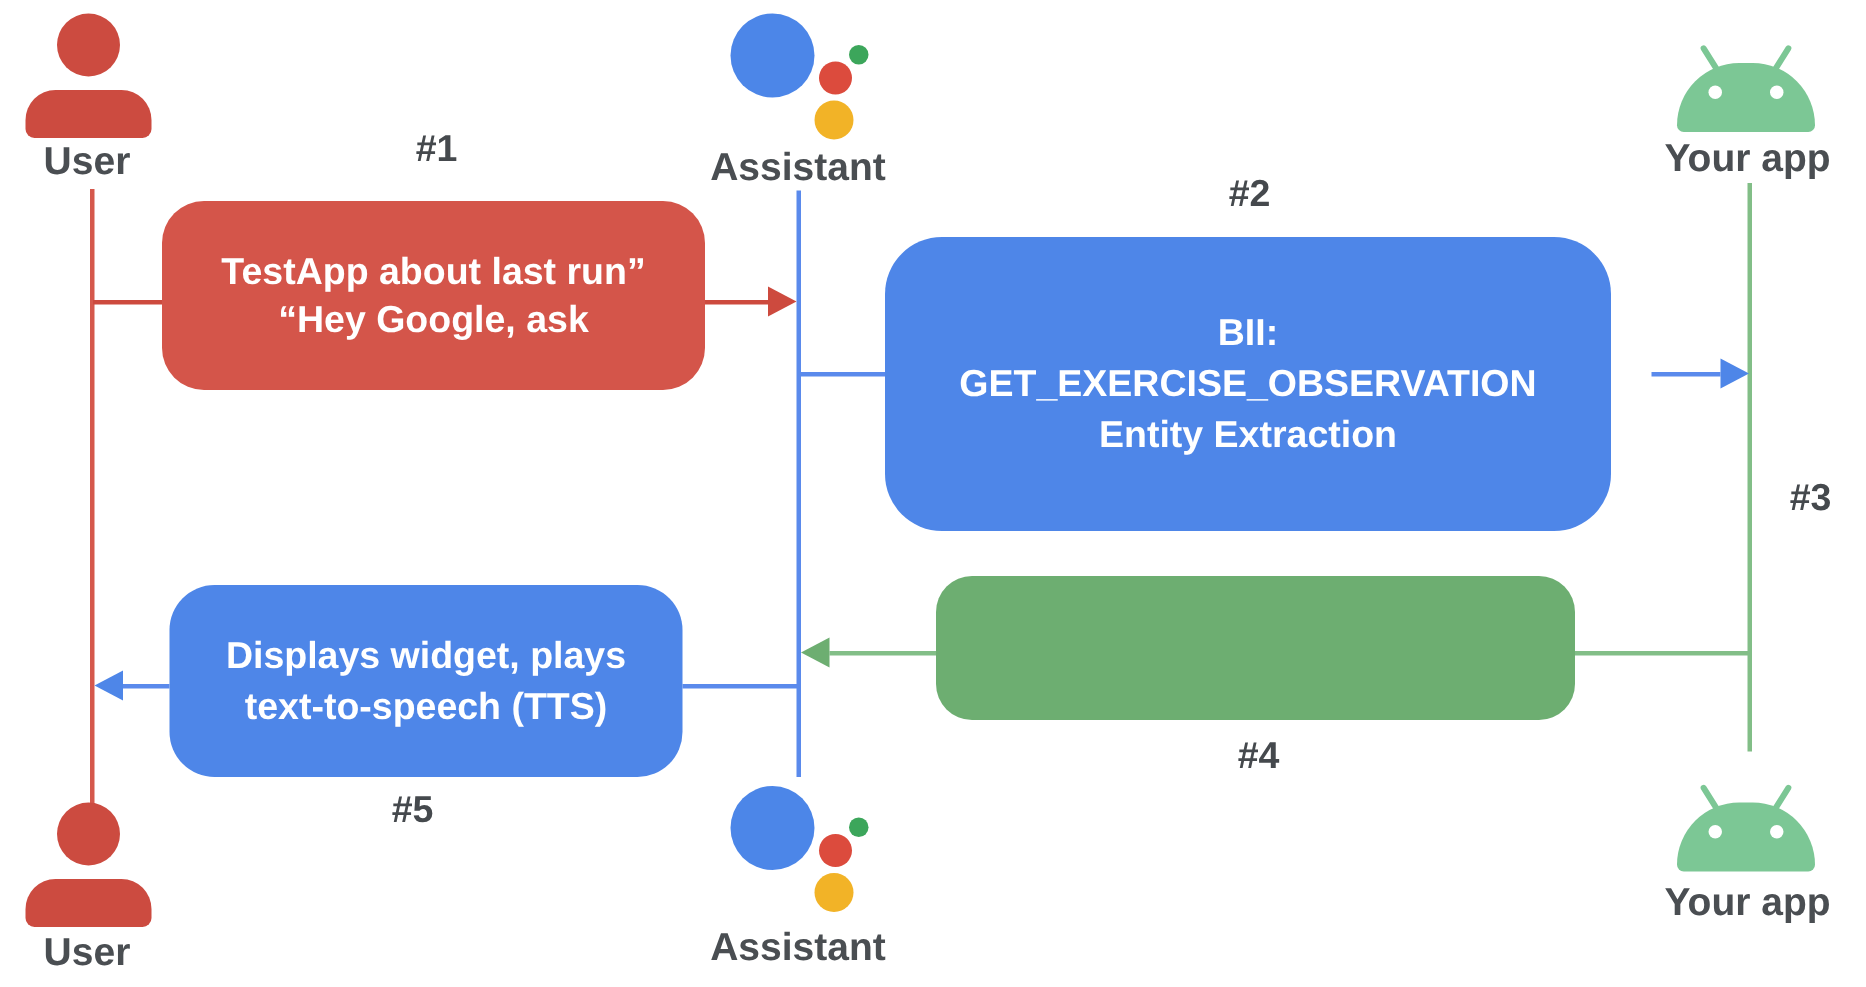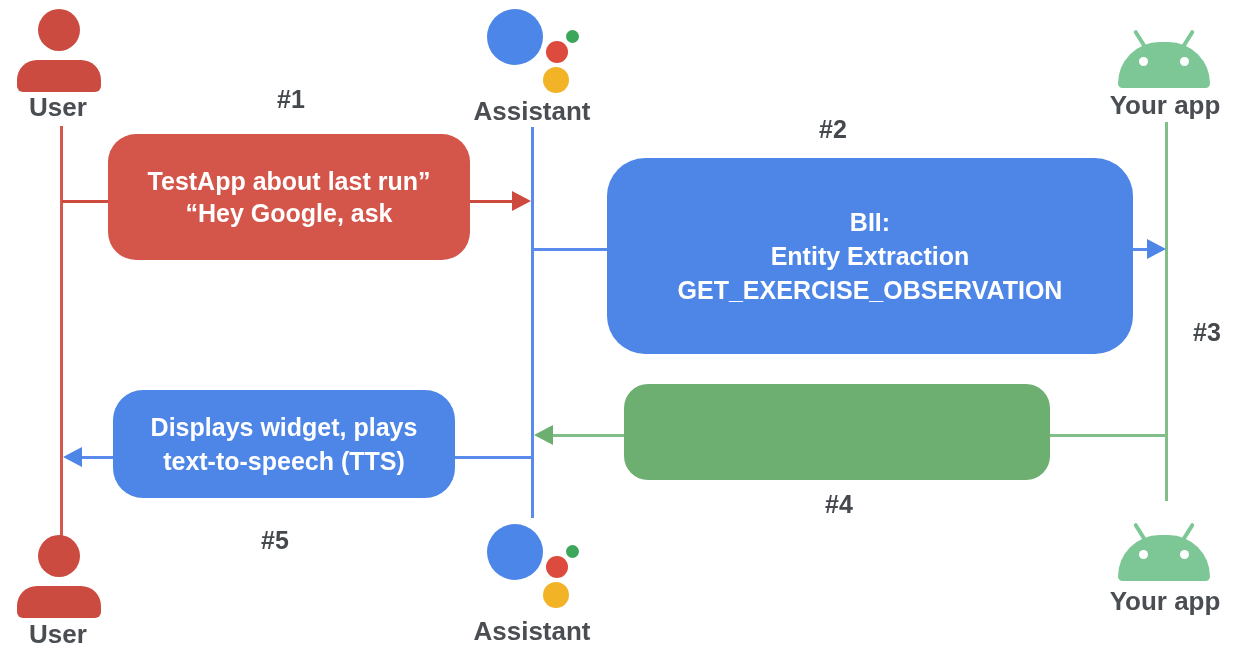--- a/index.html
+++ b/index.html
@@ -130,27 +130,27 @@
 
   <div class="hline hl-blue" style="left:455px;top:456px;width:79px;"></div>
   <div class="hline hl-blue" style="left:82px;top:456px;width:31px;"></div>
   <div class="ah ah-left-blue" style="left:63px;top:447px;"></div>
 
   <div class="msg box-red" style="left:108px;top:134px;width:362px;height:126px;">
     <div>TestApp about last run”</div>
     <div>“Hey Google, ask</div>
   </div>
 
-  <div class="msg box-blue" style="left:607px;top:158px;width:526px;height:196px;">
+  <div class="msg box-blue" style="left:590px;top:158px;width:484px;height:196px;">
     <div>BII:</div>
+    <div>GET_EXERCISE_OBSERVATION</div>
     <div>Entity Extraction</div>
-    <div>GET_EXERCISE_OBSERVATION</div>
   </div>
 
   <div class="msg box-green" style="left:624px;top:384px;width:426px;height:96px;">
   </div>
 
-  <div class="msg box-blue" style="left:113px;top:390px;width:342px;height:108px;border-radius:30px;">
+  <div class="msg box-blue" style="left:113px;top:390px;width:342px;height:128px;border-radius:30px;">
     <div>Displays widget, plays</div>
     <div>text-to-speech (TTS)</div>
   </div>
 
 </div>
 
 </body></html>

